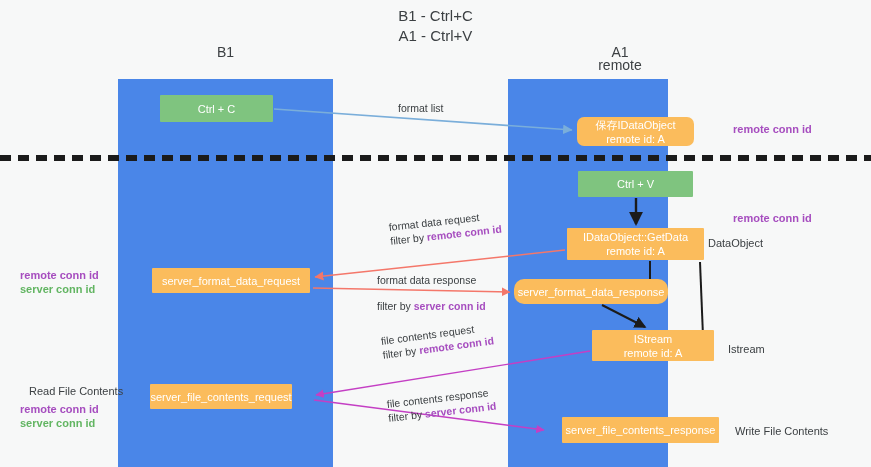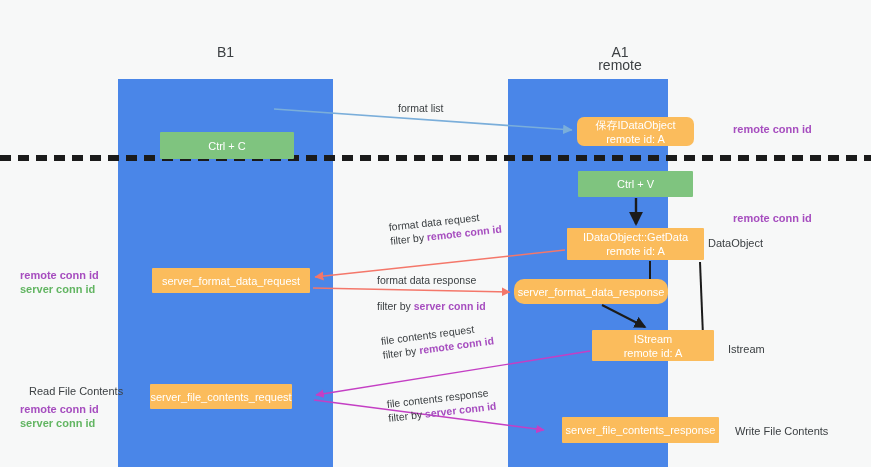--- a/index.html
+++ b/index.html
@@ -36,21 +36,21 @@
   .node{
     position:absolute;box-sizing:border-box;
     display:flex;flex-direction:column;align-items:center;justify-content:center;
     color:#ffffff;font-size:11px;line-height:14px;text-align:center;
     border-radius:1px;
   }
   .node.green{background:#7fc47f;}
   .node.orange{background:#fbb martin;}
   .node.orange{background:#fbbc5c;}
 
-  #n-ctrlc{left:160px;top:95px;width:134px;height:27px;margin-top:37px;}
+  #n-ctrlc{left:160px;top:95px;width:113px;height:27px;}
   #n-save {left:577px;top:117px;width:117px;height:29px;border-radius:7px;}
   #n-ctrlv{left:578px;top:171px;width:115px;height:26px;}
   #n-getdata{left:567px;top:228px;width:137px;height:32px;}
   #n-sfdreq{left:152px;top:268px;width:158px;height:25px;}
   #n-sfdres{left:514px;top:279px;width:154px;height:25px;border-radius:10px;}
   #n-istream{left:592px;top:330px;width:122px;height:31px;}
   #n-sfcreq{left:150px;top:384px;width:142px;height:25px;}
   #n-sfcres{left:548px;top:417px;width:157px;height:26px;margin-left:14px;}
 
   
@@ -85,20 +85,24 @@
   svg.ovl{position:absolute;left:0;top:0;width:871px;height:467px;pointer-events:none;}
 </style>
 </head>
 <body>
 
 <div id="stage">
 
   <div class="lane" id="lane-b1"></div>
   <div class="lane" id="lane-a1"></div>
 
+  <div id="title">
+    <div>B1 - Ctrl+C</div>
+    <div>A1 - Ctrl+V</div>
+  </div>
 
   <div class="lane-head" id="head-b1">
     <div>B1</div>
   </div>
   <div class="lane-head" id="head-a1">
     <div>A1</div>
     <div>remote</div>
   </div>
 
   <svg class="ovl" id="edges-layer" viewBox="0 0 871 467">

